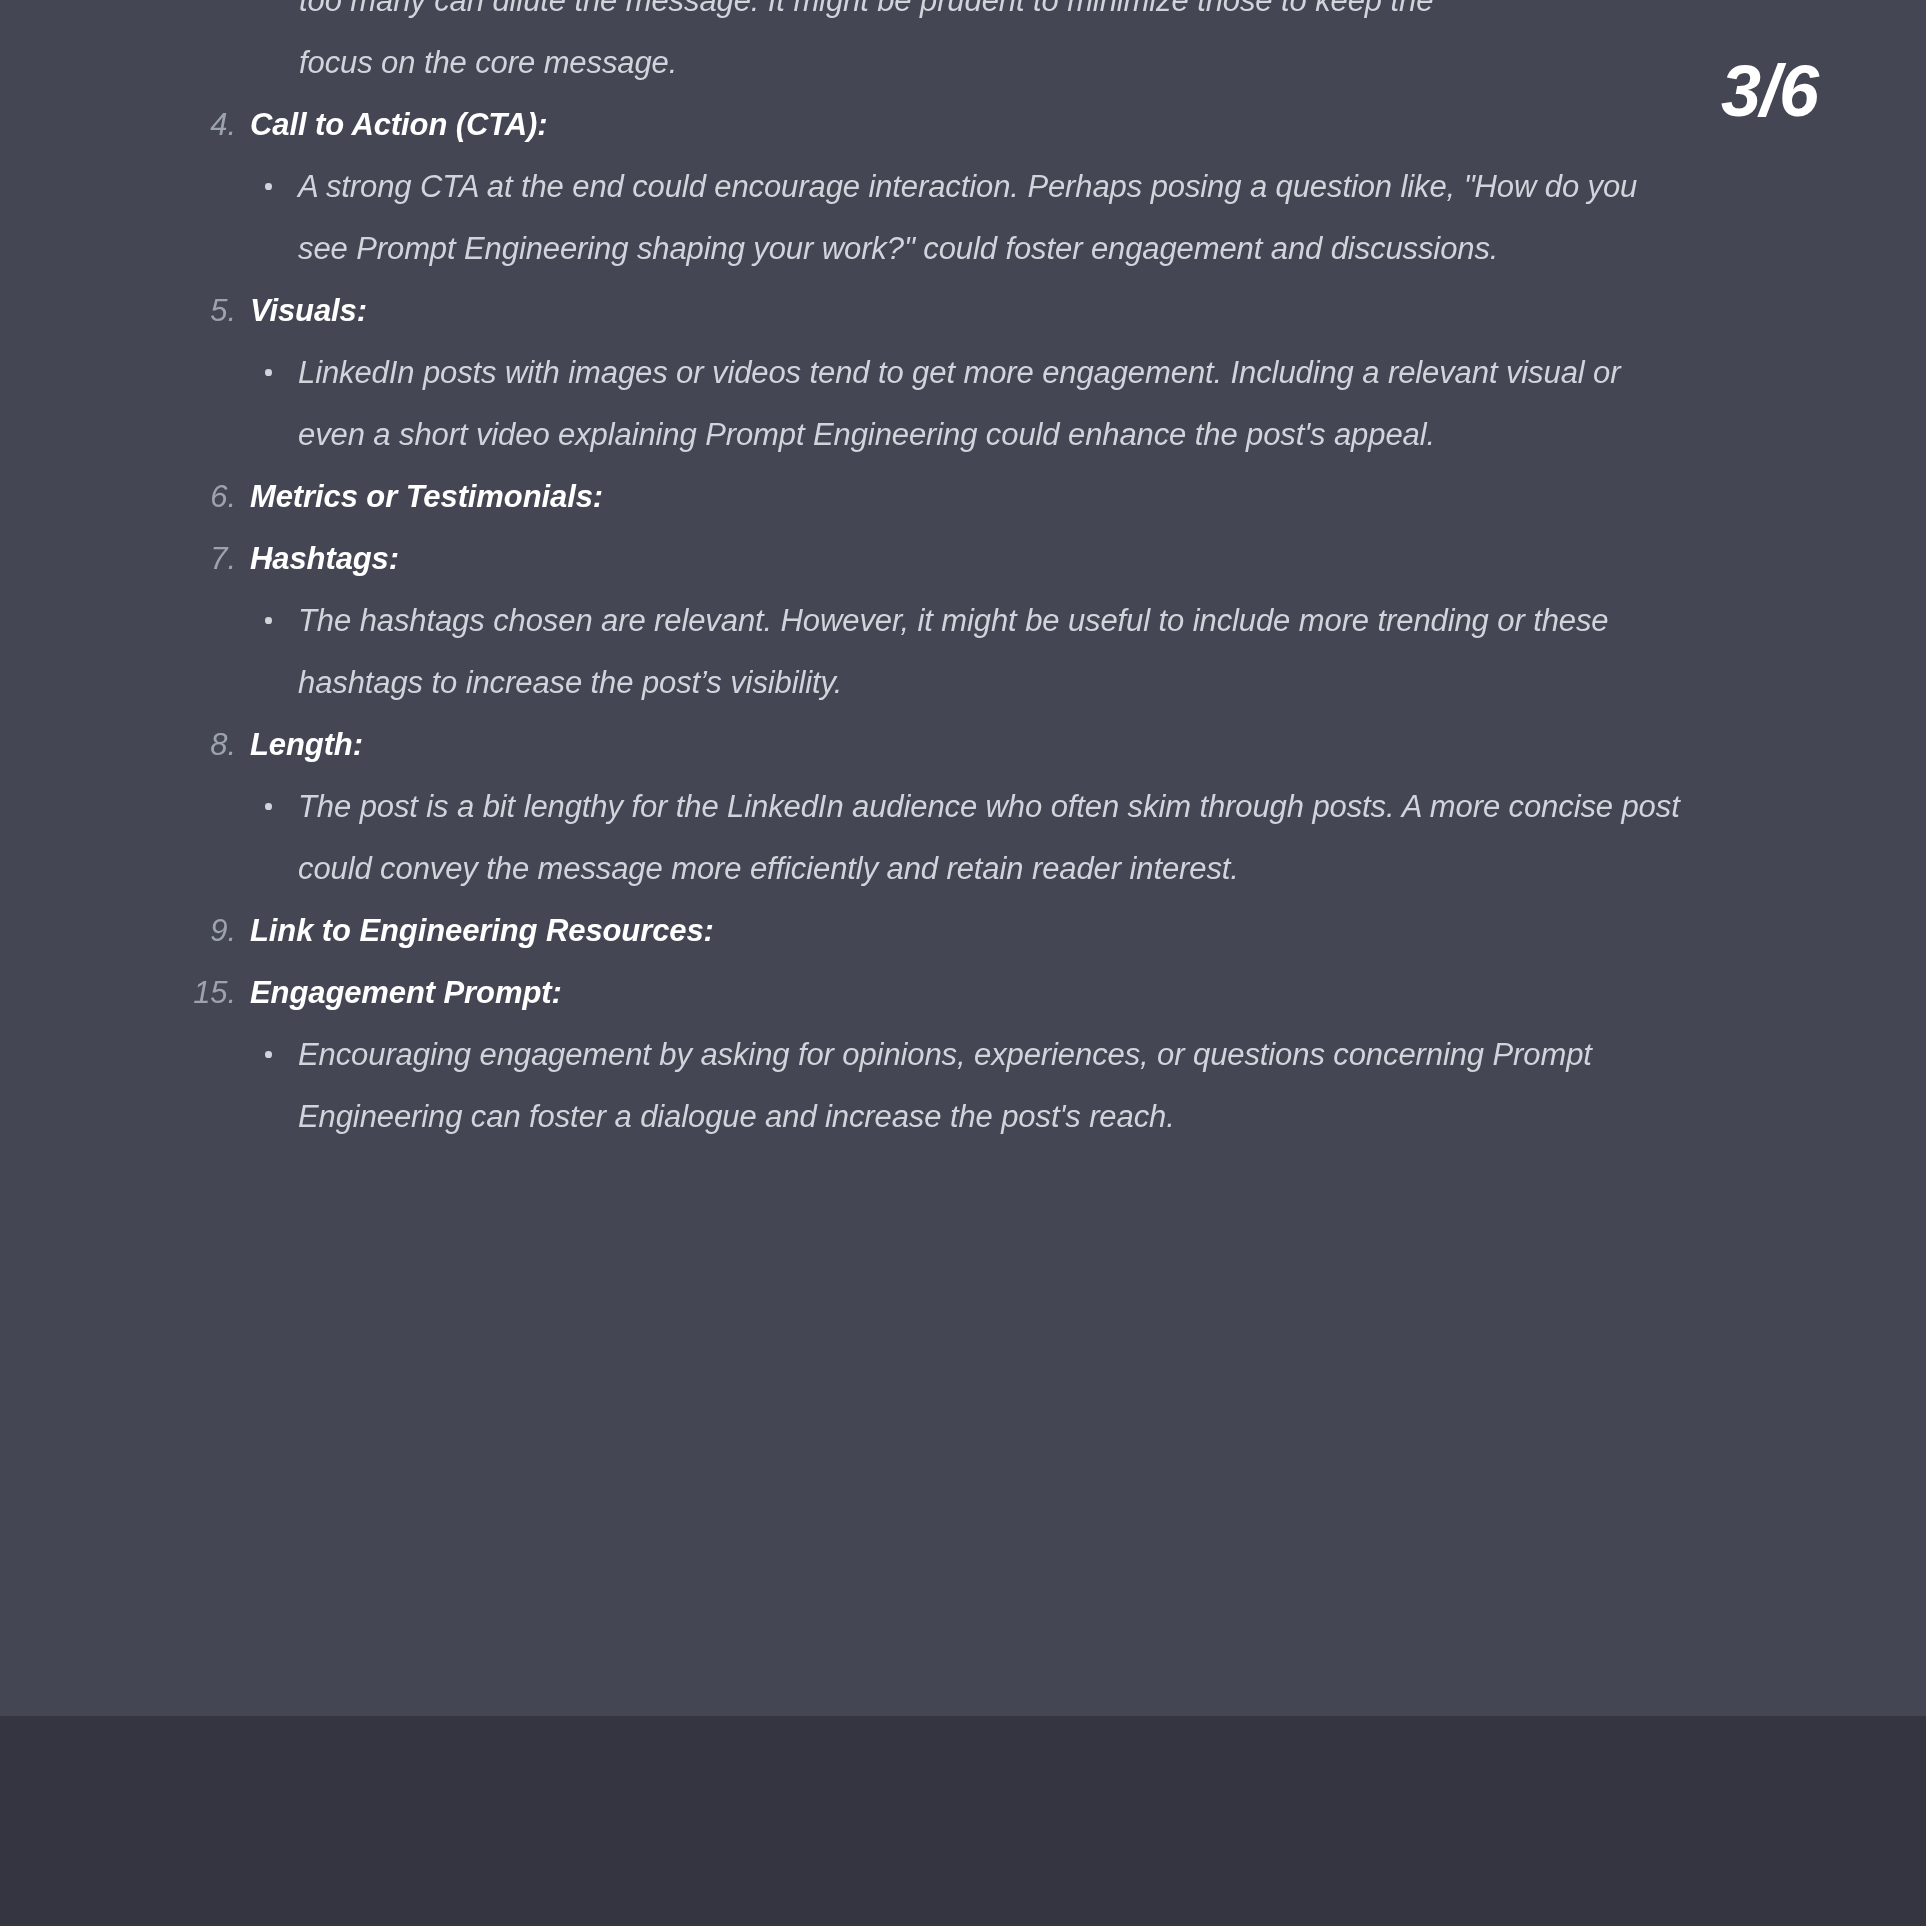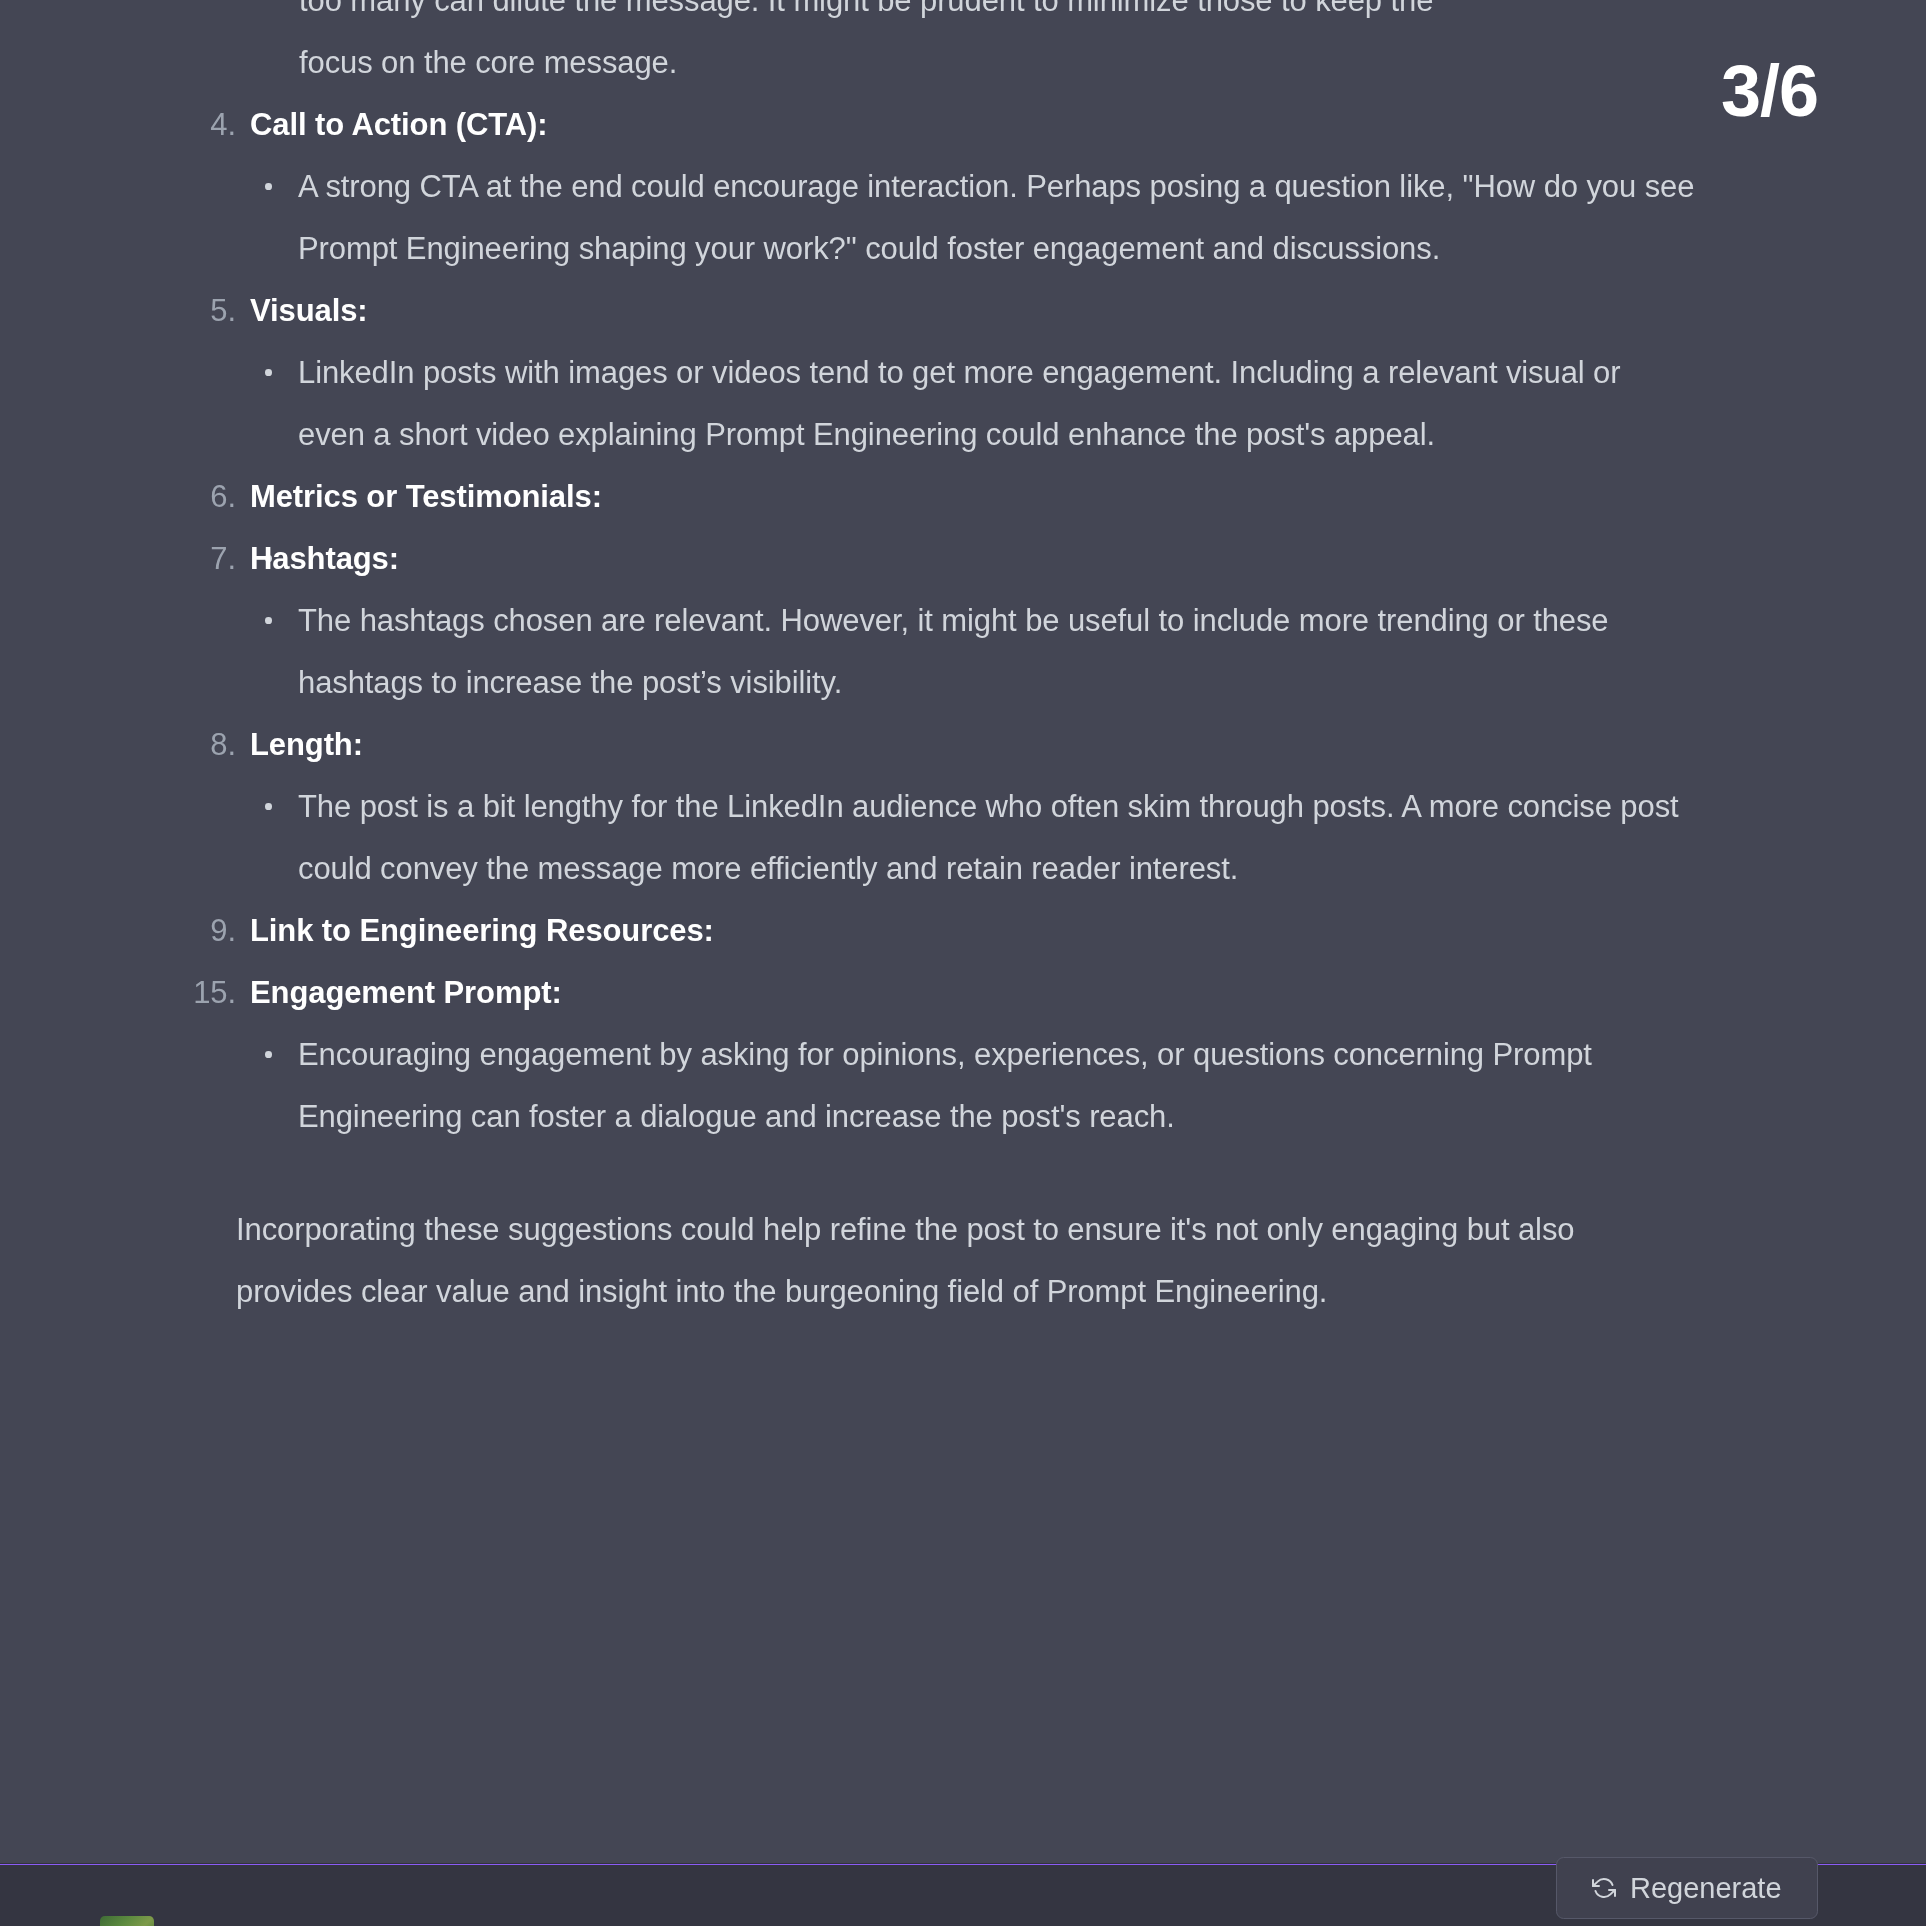--- a/index.html
+++ b/index.html
@@ -8,23 +8,24 @@
     width: 1926px;
     height: 1926px;
     overflow: hidden;
     background: #343541;
     font-family: "Liberation Sans", sans-serif;
   }
 
   #app {
     position: relative;
     width: 1926px;
-    height: 1926px;
+    height: 1716px;
     background: #8b5cf6;
     overflow: hidden;
+    font-style: italic;
   }
 
   
   .msg-panel {
     position: absolute;
     left: 0;
     top: 0;
     width: 1926px;
     height: 1864px;
     background: #444654;
@@ -253,21 +254,20 @@
           <ul class="sub-list">
             <li>
               <span class="dot"></span>
               <span>Encouraging engagement by asking for opinions, experiences, or questions concerning Prompt Engineering can foster a dialogue and increase the post's reach.</span>
             </li>
           </ul>
         </li>
 
       </ol>
 
-      <p class="closing">Incorporating these suggestions could help refine the post to ensure it's not only engaging but also provides clear value and insight into the burgeoning field of Prompt Engineering.</p>
     </div>
   </div>
 
   <div class="page-counter">3/6</div>
 
   <div class="bottom-bar">
     <div class="regen-button">
       <svg class="regen-icon" viewBox="0 0 24 24" fill="none" stroke="#d1d5db" stroke-width="2" stroke-linecap="round" stroke-linejoin="round">
         <polyline points="1 4 1 10 7 10"></polyline>
         <polyline points="23 20 23 14 17 14"></polyline>

